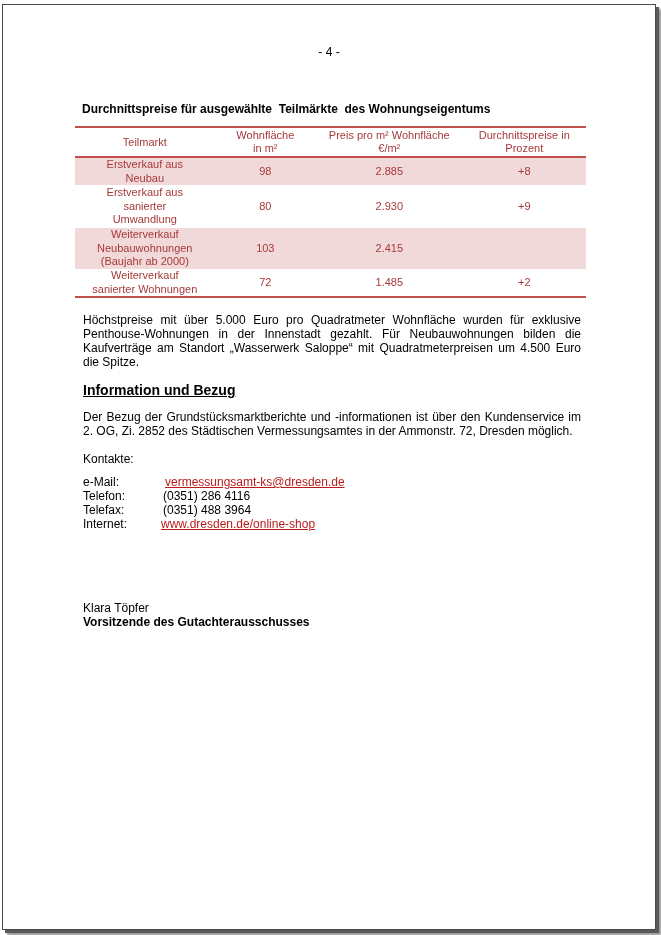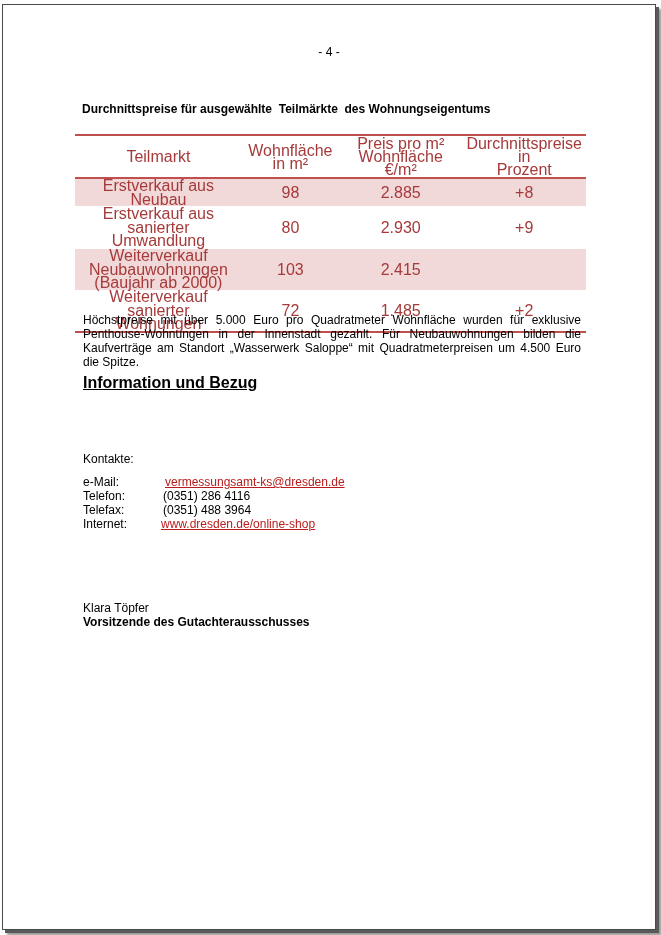--- a/index.html
+++ b/index.html
@@ -15,43 +15,43 @@
   .page-number {
     position: absolute; left: 0; width: 100%; top: 40px; text-align: center;
     font-size: 12px;
   }
   .heading {
     position: absolute; left: 79px; top: 97px; font-size: 12px; font-weight: bold;
     white-space: pre;
   }
   table.prices {
     position: absolute; left: 72px; top: 121px; width: 511px;
-    border-collapse: collapse; font-size: 16px; color: #a63a3a;
-    border-top: 2px solid #c0504d; border-bottom: 2px solid #c0504d; margin-top: 8px;
+    border-collapse: collapse; font-size: 11px; color: #a63a3a;
+    border-top: 2px solid #c0504d; border-bottom: 2px solid #c0504d;
   }
   table.prices th {
     font-weight: normal; text-align: center; vertical-align: middle;
     height: 26px; padding: 1px 2px; line-height: 13px;
     border-bottom: 2px solid #c0504d;
   }
   table.prices td {
     text-align: center; vertical-align: middle; padding: 0 14px; line-height: 13.5px;
   }
   table.prices tr.shaded td { background: #f2d9d9; }
   .col1 { width: 137px; }
   .col2 { width: 101px; }
   .col3 { width: 150px; }
   .col4 { width: 123px; }
   .para {
     position: absolute; left: 80px; width: 498px; font-size: 12px; line-height: 14px;
     text-align: justify;
   }
   .p1 { top: 308px; }
   .info-heading {
-    position: absolute; left: 80px; top: 369px; font-size: 16px; font-weight: bold;
+    position: absolute; left: 80px; top: 377px; font-size: 14px; font-weight: bold;
     text-decoration: underline;
   }
   .p2 { top: 405px; }
   .contacts-label { position: absolute; left: 80px; top: 447px; font-size: 12px; }
   .contact-row { position: absolute; left: 80px; font-size: 12px; line-height: 14px; }
   .contact-row .label { display: inline-block; width: 80px; }
   .contact-row a { color: #b91c1c; text-decoration: underline; }
   .sig { position: absolute; left: 80px; font-size: 12px; }
 </style>
 </head>
@@ -121,20 +121,21 @@
         <td>1.485</td>
         <td>+2</td>
       </tr>
     </tbody>
   </table>
 
   <div class="para p1">Höchstpreise mit über 5.000 Euro pro Quadratmeter Wohnfläche wurden für exklusive Penthouse-Wohnungen in der Innenstadt gezahlt. Für Neubauwohnungen bilden die Kaufverträge am Standort „Wasserwerk Saloppe“ mit Quadratmeterpreisen um 4.500 Euro die Spitze.</div>
 
   <div class="info-heading">Information und Bezug</div>
 
+  <div class="para p2">Der Bezug der Grundstücksmarktberichte und -informationen ist über den Kundenservice im 2. OG, Zi. 2852 des Städtischen Vermessungsamtes in der Ammonstr. 72, Dresden möglich.</div>
 
   <div class="contacts-label">Kontakte:</div>
 
   <div class="contact-row" style="top:470px;">
     <span class="label">e-Mail:</span><a href="#" style="margin-left:2px;">vermessungsamt-ks@dresden.de</a>
   </div>
   <div class="contact-row" style="top:484px;">
     <span class="label">Telefon:</span><span>(0351) 286 4116</span>
   </div>
   <div class="contact-row" style="top:498px;">

